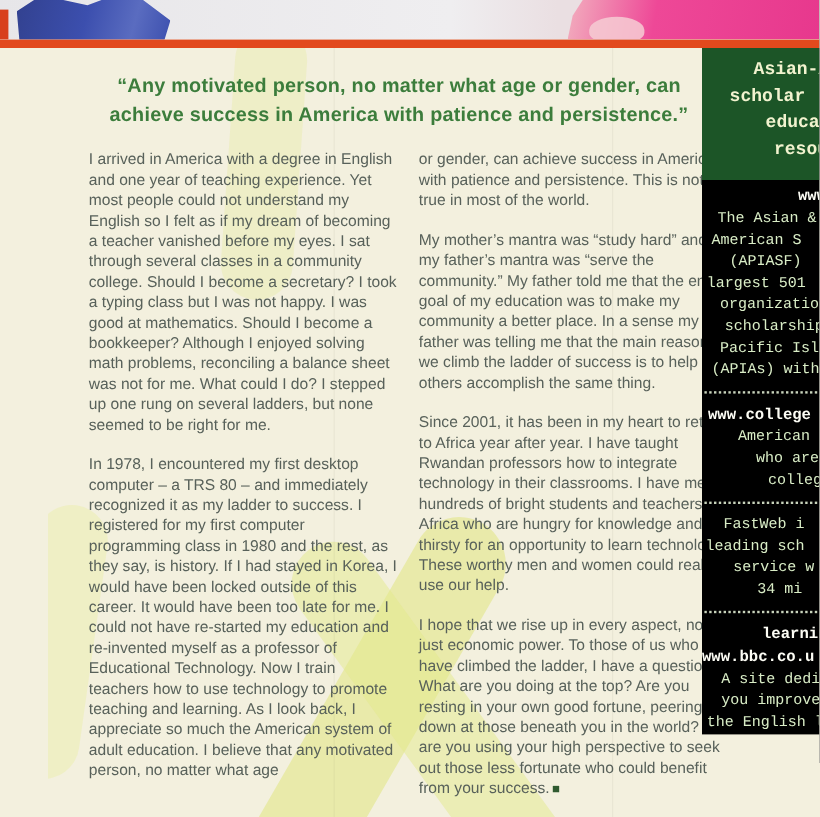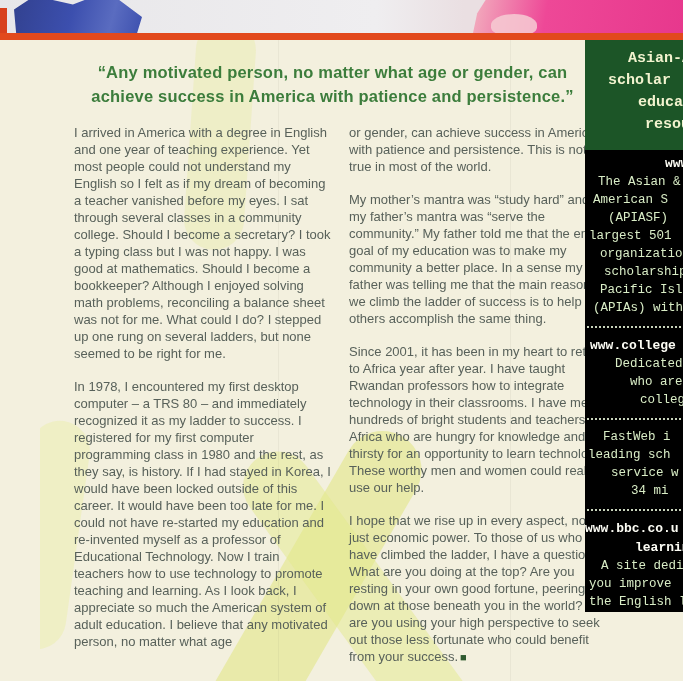--- a/index.html
+++ b/index.html
@@ -96,39 +96,39 @@
         <div class="sb-line" style="padding-left:4px">largest 501</div>
         <div class="sb-line" style="padding-left:15px">organizatio</div>
         <div class="sb-line" style="padding-left:19px">scholarship</div>
         <div class="sb-line" style="padding-left:15px">Pacific Islan</div>
         <div class="sb-line" style="padding-left:8px">(APIAs) with</div>
       </div>
       <div class="sb-sep"></div>
 
       <div>
         <div class="sb-link" style="padding-left:5px">www.college</div>
-        <div class="sb-line" style="padding-left:30px">Dedicated</div>
+        <div class="sb-line" style="padding-left:30px">American</div>
         <div class="sb-line" style="padding-left:45px">who are</div>
         <div class="sb-line" style="padding-left:55px">colleg</div>
       </div>
       <div class="sb-sep"></div>
 
       <div>
         <div class="sb-line" style="padding-left:18px">FastWeb i</div>
         <div class="sb-line" style="padding-left:3px">leading sch</div>
         <div class="sb-line" style="padding-left:26px">service w</div>
         <div class="sb-line" style="padding-left:46px">34 mi</div>
       </div>
       <div class="sb-sep"></div>
 
       <div>
+        <div class="sb-link" style="padding-left:50px">learnin</div>
         <div class="sb-link" style="padding-left:0px">www.bbc.co.u</div>
-        <div class="sb-link" style="padding-left:50px">learnin</div>
         <div class="sb-line" style="padding-left:16px">A site dedi</div>
-        <div class="sb-line" style="padding-left:4px">you improve</div>
+        <div class="sb-line" style="padding-left:16px">you improve</div>
         <div class="sb-line" style="padding-left:4px">the English l</div>
         <div class="sb-line" style="padding-left:33px">short cou</div>
         <div class="sb-line" style="padding-left:23px">grammar, c</div>
       </div>
     </div>
   </div>
 
 </div>
 
 </body></html>

